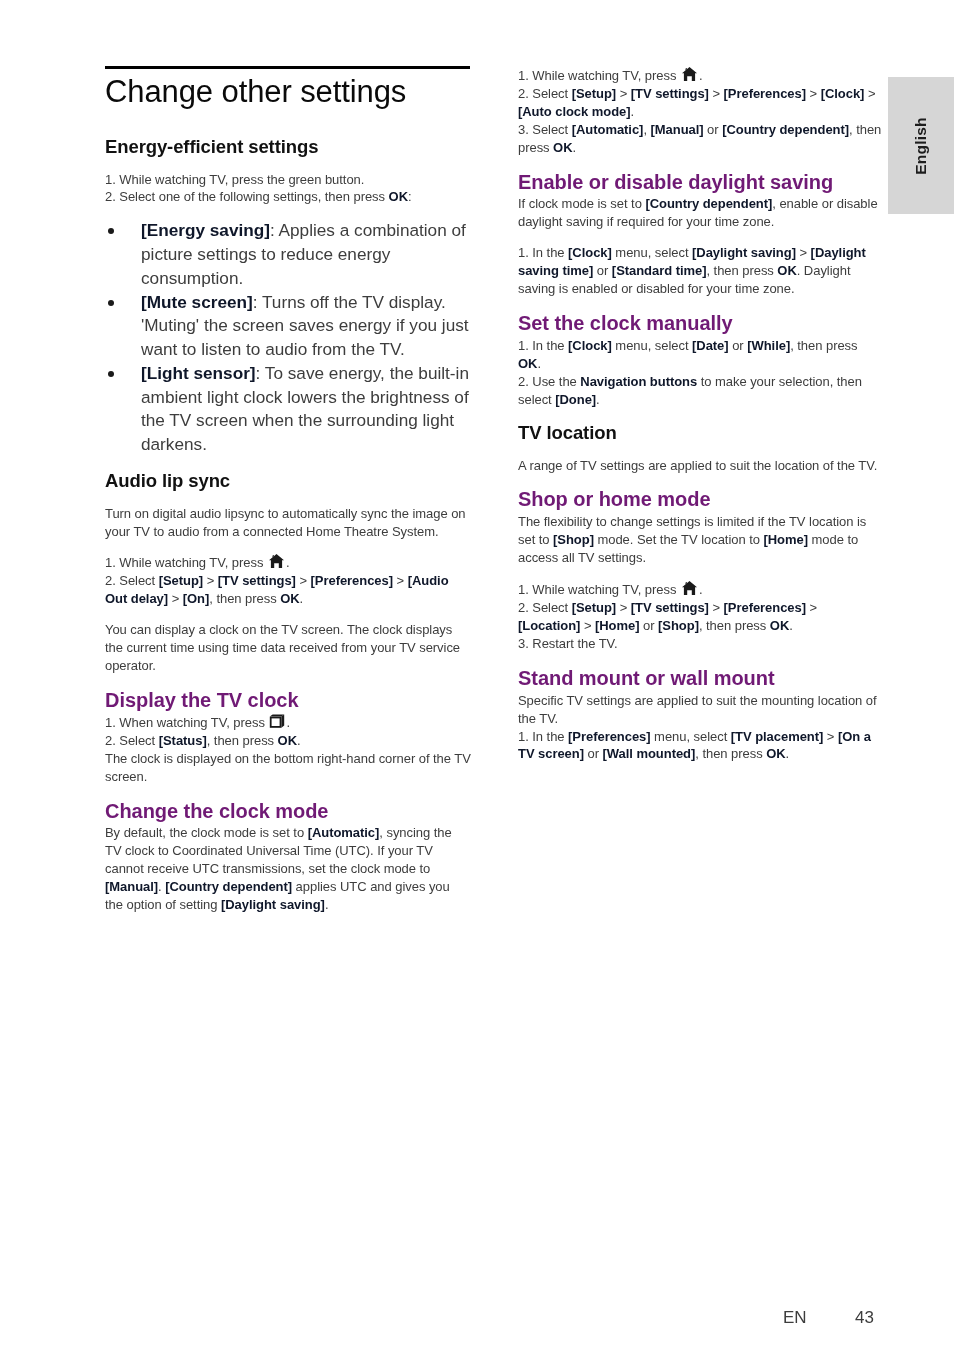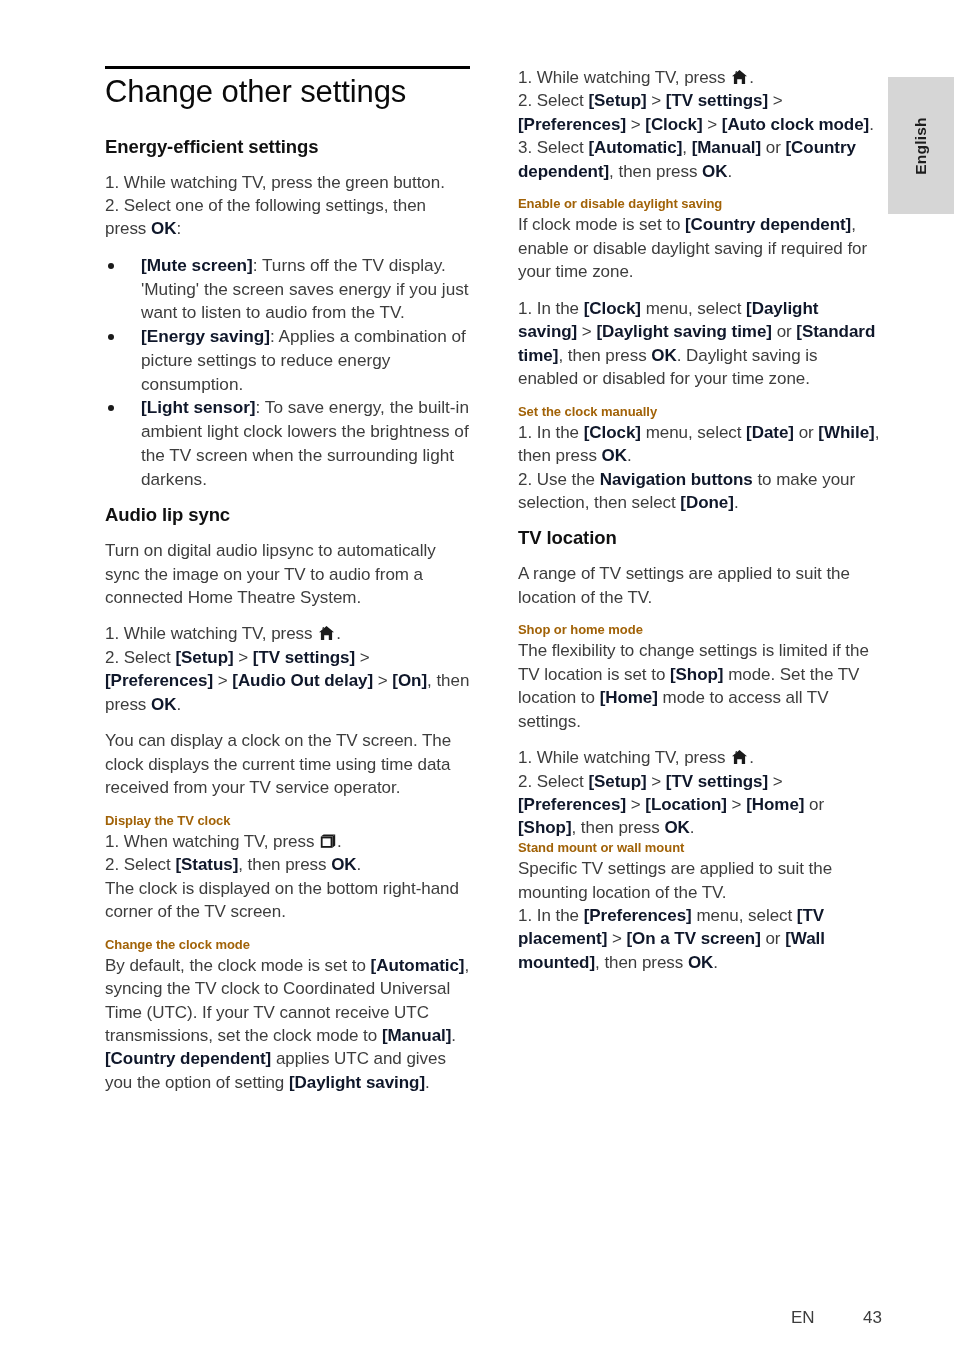--- a/index.html
+++ b/index.html
@@ -71,31 +71,31 @@
   
   h2.sect {
     font-size: 18.5px;
     font-weight: 700;
     color: #111111;
     margin: 0 0 13px 0;
     line-height: 1.18;
     letter-spacing: -0.1px;
   }
   h3.sub {
-    font-size: 13px;
-    font-weight: 700;
-    color: #a16207;
+    font-size: 20px;
+    font-weight: 700;
+    color: #701a75;
     margin: 0 0 1px 0;
     line-height: 1.24;
     letter-spacing: -0.05px;
   }
 
   
   p.body {
-    font-size: 17px;
+    font-size: 13px;
     line-height: 1.38;
     margin: 0 0 13px 0;
     color: #3d3d3d;
     letter-spacing: -0.05px;
   }
   p.tight { margin-bottom: 0; }
 
   b, strong {
     font-weight: 700;
     color: #0f172a;
@@ -129,21 +129,21 @@
   .ico {
     display: inline-block;
     vertical-align: -2px;
     margin: 0 1px;
   }
   .ico svg { display: block; }
 
   
   .footer {
     position: absolute;
-    left: 12px;
+    left: 4px;
     right: 0;
     bottom: 22px;
     height: 24px;
     text-align: right;
   }
   .footer .en {
     position: absolute;
     left: 779px;
     top: 0;
     font-size: 17px;
@@ -170,30 +170,30 @@
 
     <div class="rule"></div>
     <h1 class="chapter">Change other settings</h1>
 
     <h2 class="sect">Energy-efficient settings</h2>
 
     <p class="body tight"><span>1. While watching TV, press the green button.</span></p>
     <p class="body"><span>2. Select one of the following settings, then press </span><b>OK</b><span>:</span></p>
 
     <ul class="bullets">
+      <li>
+        <span class="dot"></span>
+        <b>[Energy saving]</b><span>: Applies a combination of picture settings to reduce energy consumption.</span>
+      </li>
       <li>
         <span class="dot"></span>
         <b>[Mute screen]</b><span>: Turns off the TV display. 'Muting' the screen saves energy if you just want to listen to audio from the TV.</span>
       </li>
       <li>
         <span class="dot"></span>
-        <b>[Energy saving]</b><span>: Applies a combination of picture settings to reduce energy consumption.</span>
-      </li>
-      <li>
-        <span class="dot"></span>
         <b>[Light sensor]</b><span>: To save energy, the built-in ambient light clock lowers the brightness of the TV screen when the surrounding light darkens.</span>
       </li>
     </ul>
 
     <h2 class="sect">Audio lip sync</h2>
     <p class="body">Turn on digital audio lipsync to automatically sync the image on your TV to audio from a connected Home Theatre System.</p>
 
     <p class="body tight"><span>1. While watching TV, press </span><span class="ico"><svg width="17" height="16" viewBox="0 0 17 16">
             <path d="M8.5 1 L1 7.2 L2.9 7.2 L2.9 15 L6.2 15 L6.2 10.2 L10.8 10.2 L10.8 15 L14.1 15 L14.1 7.2 L16 7.2 Z M6.0 2.0 L6.0 3.6 L4.0 3.6 L4.0 3.1 Z" fill="#1a1a1a"></path>
           </svg></span><span>.</span></p>
@@ -243,20 +243,21 @@
 
     <h3 class="sub">Shop or home mode</h3>
     <p class="body"><span>The flexibility to change settings is limited if the TV location is set to </span><b>[Shop]</b><span> mode. Set the TV location to </span><b>[Home]</b><span> mode to access all TV settings.</span></p>
 
     <p class="body tight"><span>1. While watching TV, press </span><span class="ico"><svg width="17" height="16" viewBox="0 0 17 16">
             <path d="M8.5 1 L1 7.2 L2.9 7.2 L2.9 15 L6.2 15 L6.2 10.2 L10.8 10.2 L10.8 15 L14.1 15 L14.1 7.2 L16 7.2 Z M6.0 2.0 L6.0 3.6 L4.0 3.6 L4.0 3.1 Z" fill="#1a1a1a"></path>
           </svg></span><span>.</span></p>
 
     <p class="body tight"><span>2. Select </span><b>[Setup]</b><span> &gt; </span><b>[TV settings]</b><span> &gt; </span><b>[Preferences]</b><span> &gt; </span><b>[Location]</b><span> &gt; </span><b>[Home]</b><span> or </span><b>[Shop]</b><span>, then press </span><b>OK</b><span>.</span></p>
 
+    <p class="body">3. Restart the TV.</p>
 
     <h3 class="sub">Stand mount or wall mount</h3>
     <p class="body tight">Specific TV settings are applied to suit the mounting location of the TV.</p>
     <p class="body"><span>1. In the </span><b>[Preferences]</b><span> menu, select </span><b>[TV placement]</b><span> &gt; </span><b>[On a TV screen]</b><span> or </span><b>[Wall mounted]</b><span>, then press </span><b>OK</b><span>.</span></p>
 
   </div>
 
   <div class="footer">
     <span class="en">EN</span>
     <span class="pg">43</span>

